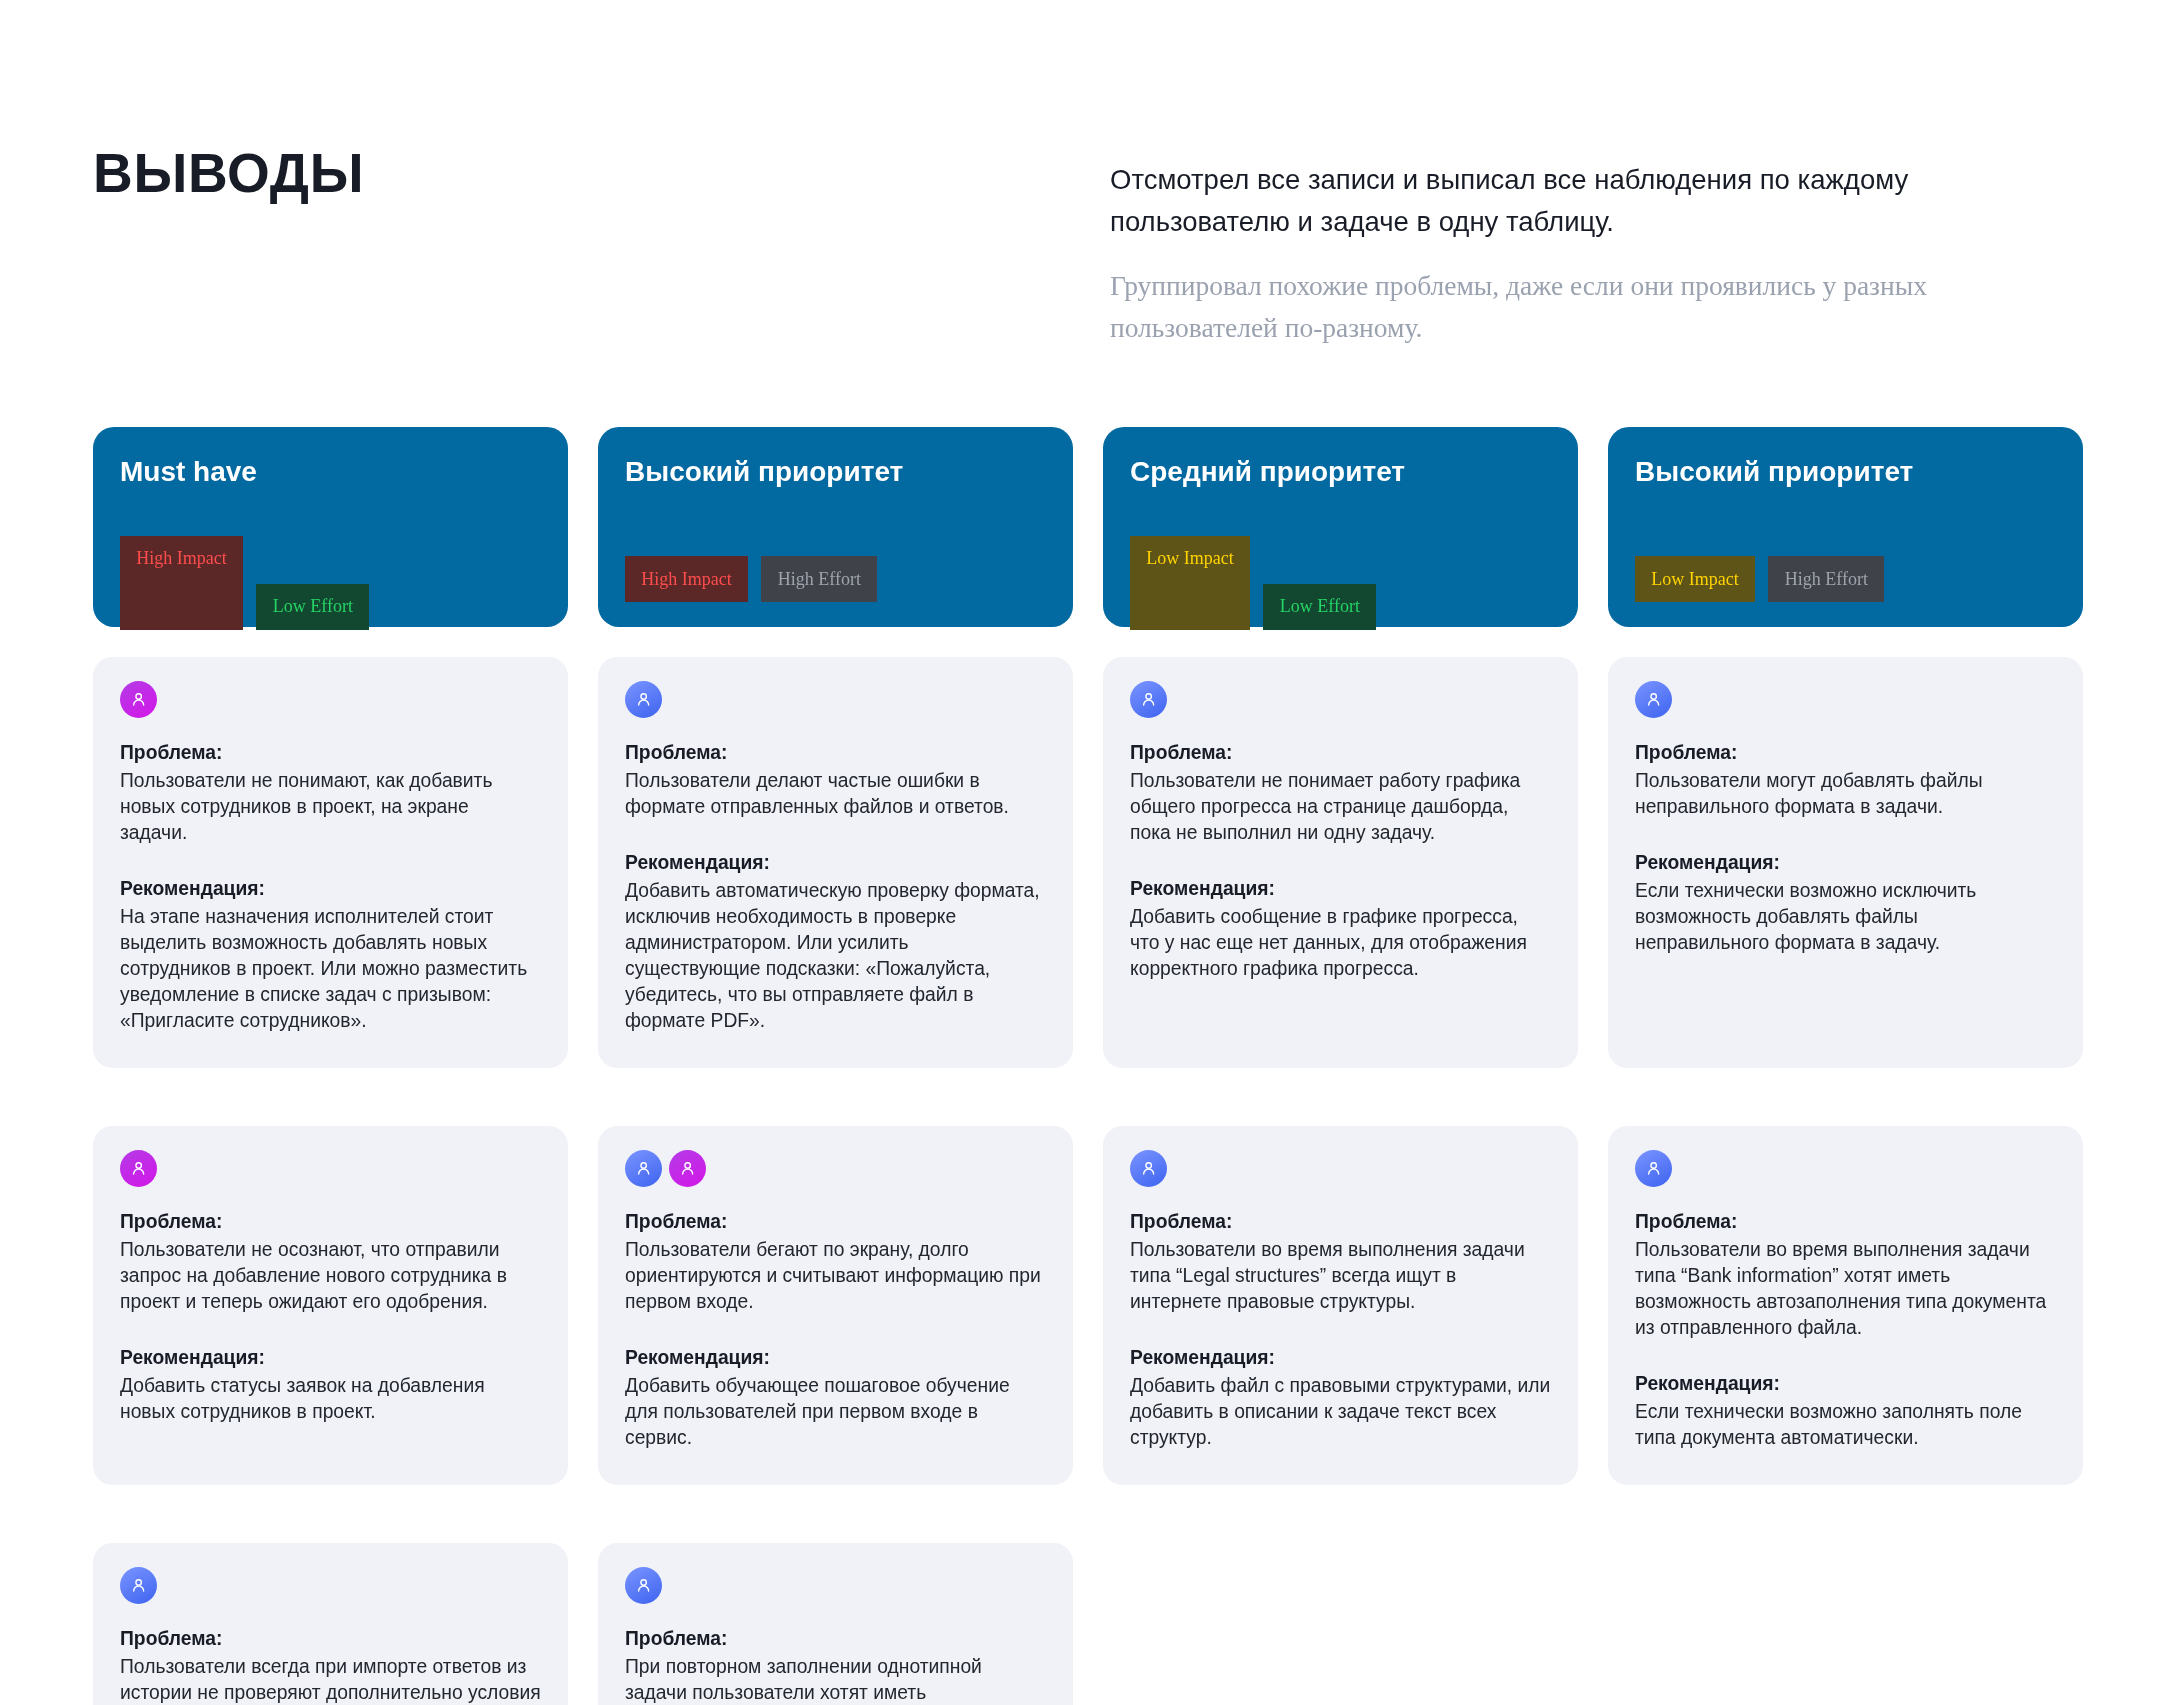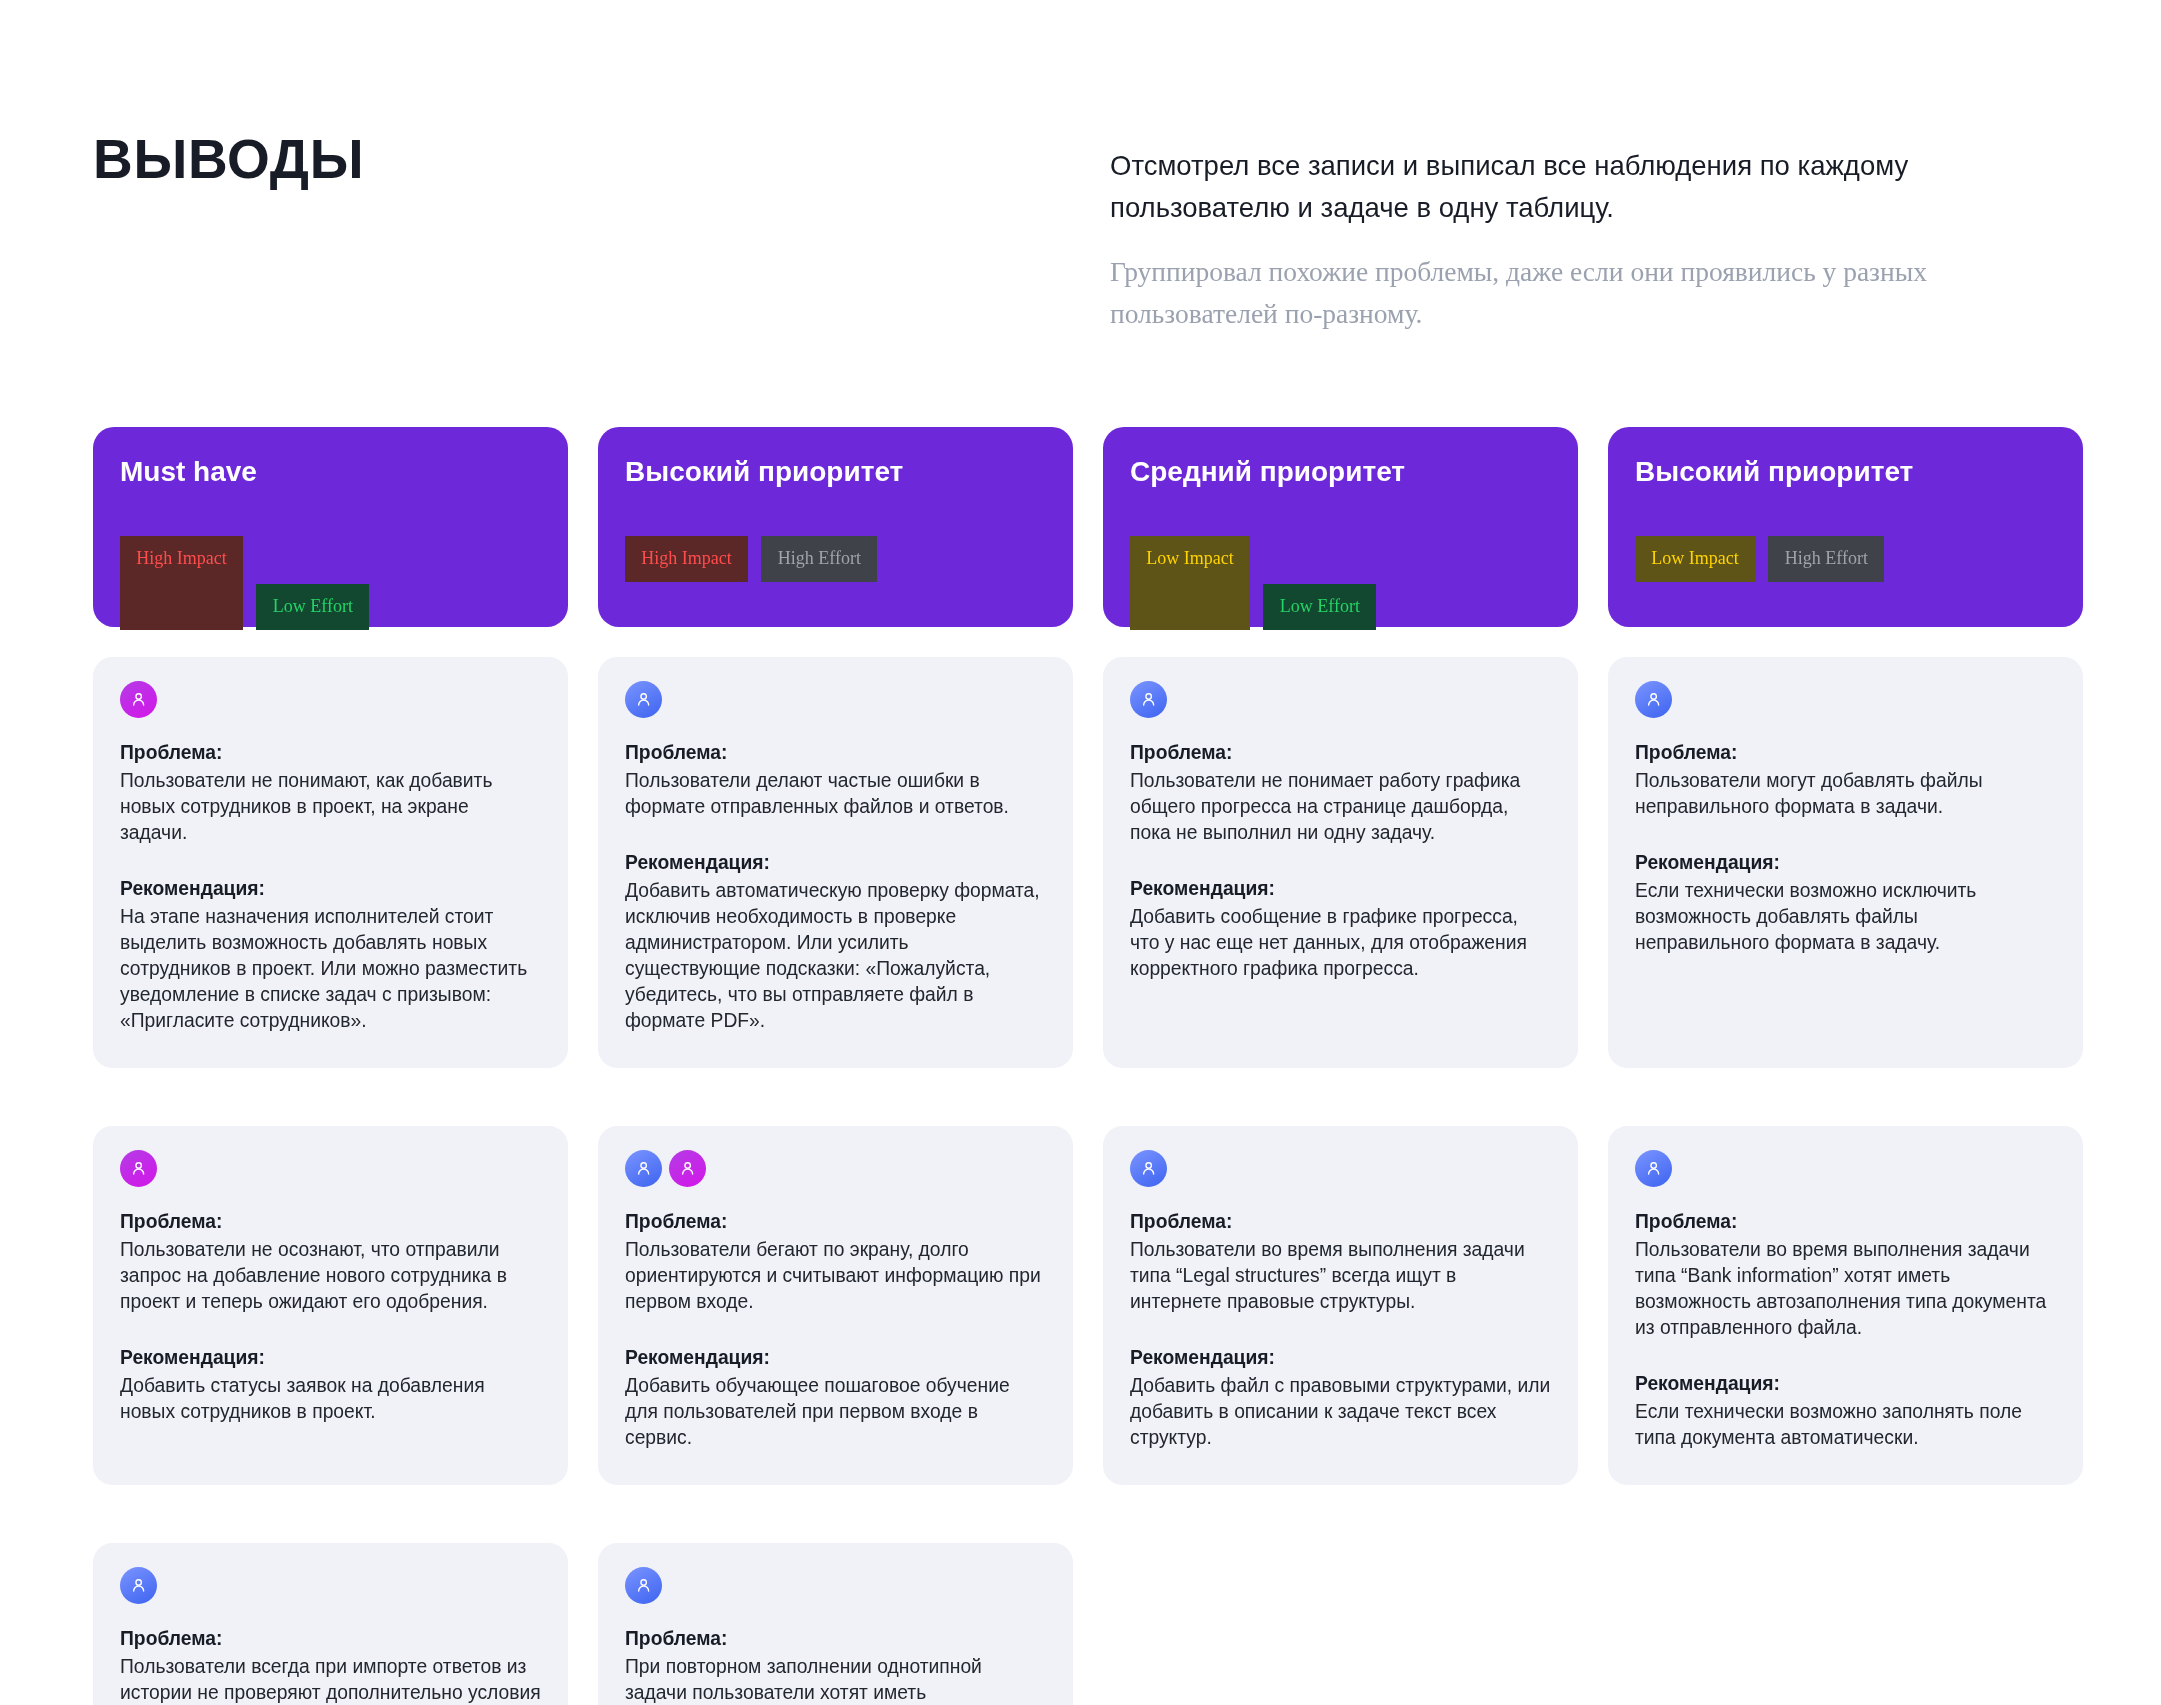--- a/index.html
+++ b/index.html
@@ -17,21 +17,21 @@
     width: 2161px;
     height: 1706px;
     background: #ffffff;
     overflow: hidden;
   }
 
   
   .header {
     position: absolute;
     left: 93px;
-    top: 120px;
+    top: 134px;
     width: 1974px;
     display: flex;
     align-items: flex-start;
   }
 
   .page-title {
     font-size: 55px;
     line-height: 59px;
     font-weight: 700;
     letter-spacing: 0.7px;
@@ -76,26 +76,27 @@
     align-items: start;
   }
 
   .col-inner {
     display: flex;
     flex-direction: column;
   }
 
   
   .priority-card {
-    background: #6d28d9;
+    background: #0369a1;
     border-radius: 21px;
     height: 200px;
     padding: 28px 27px 25px 27px;
     display: flex;
     flex-direction: column;
+    justify-content: space-between;
     gap: 48px;
   }
 
   .priority-title {
     font-size: 28px;
     line-height: 33px;
     font-weight: 700;
     color: #ffffff;
   }
 

